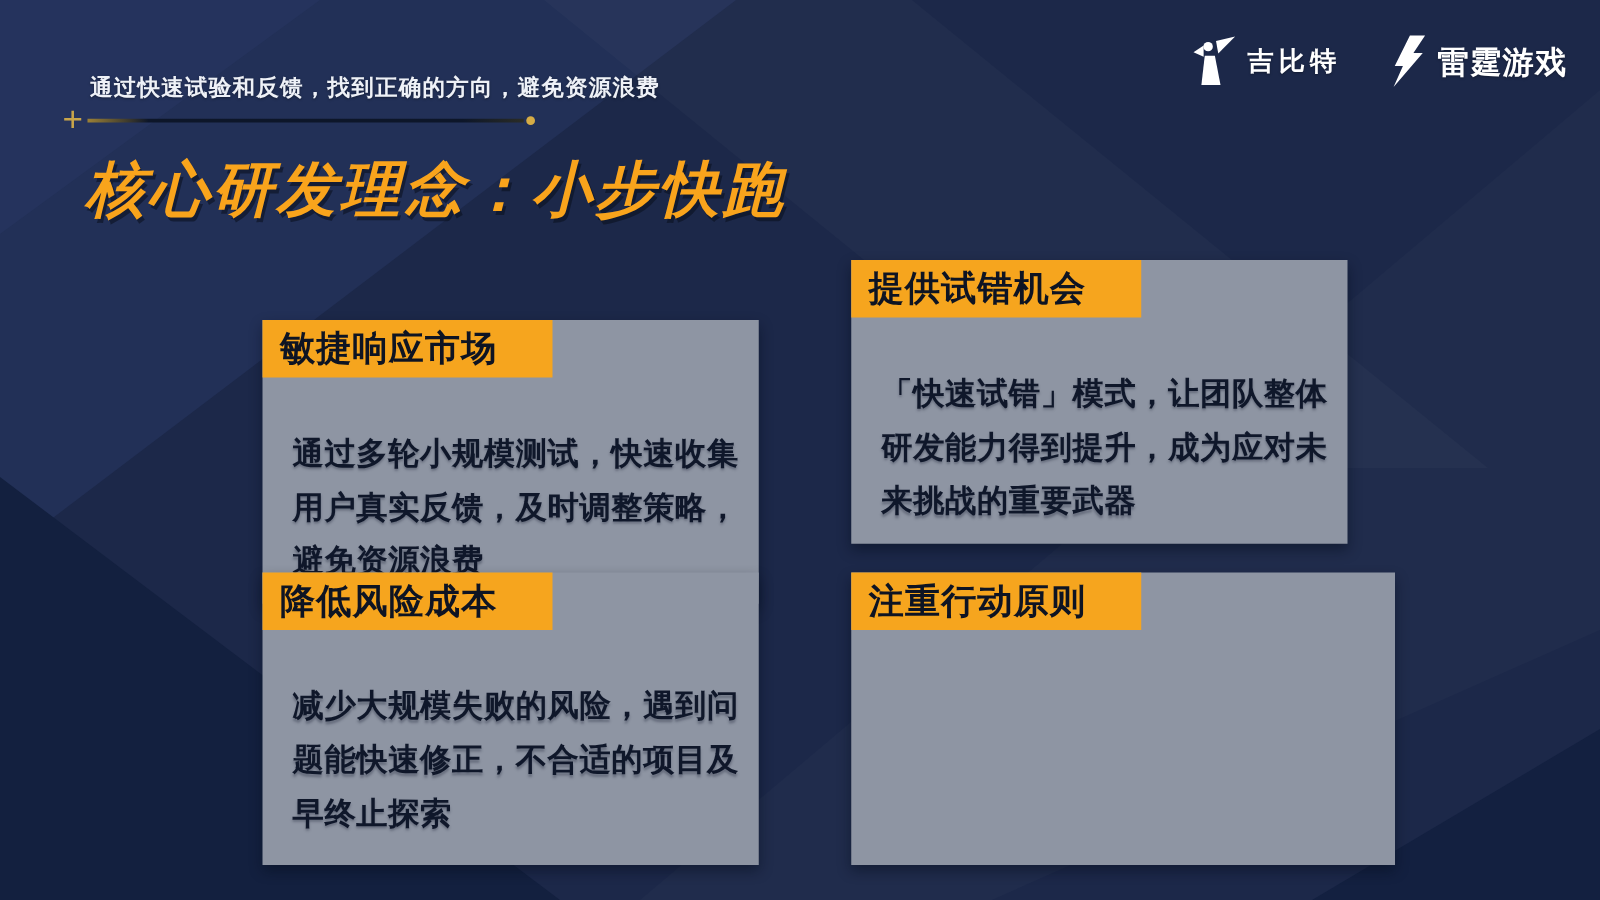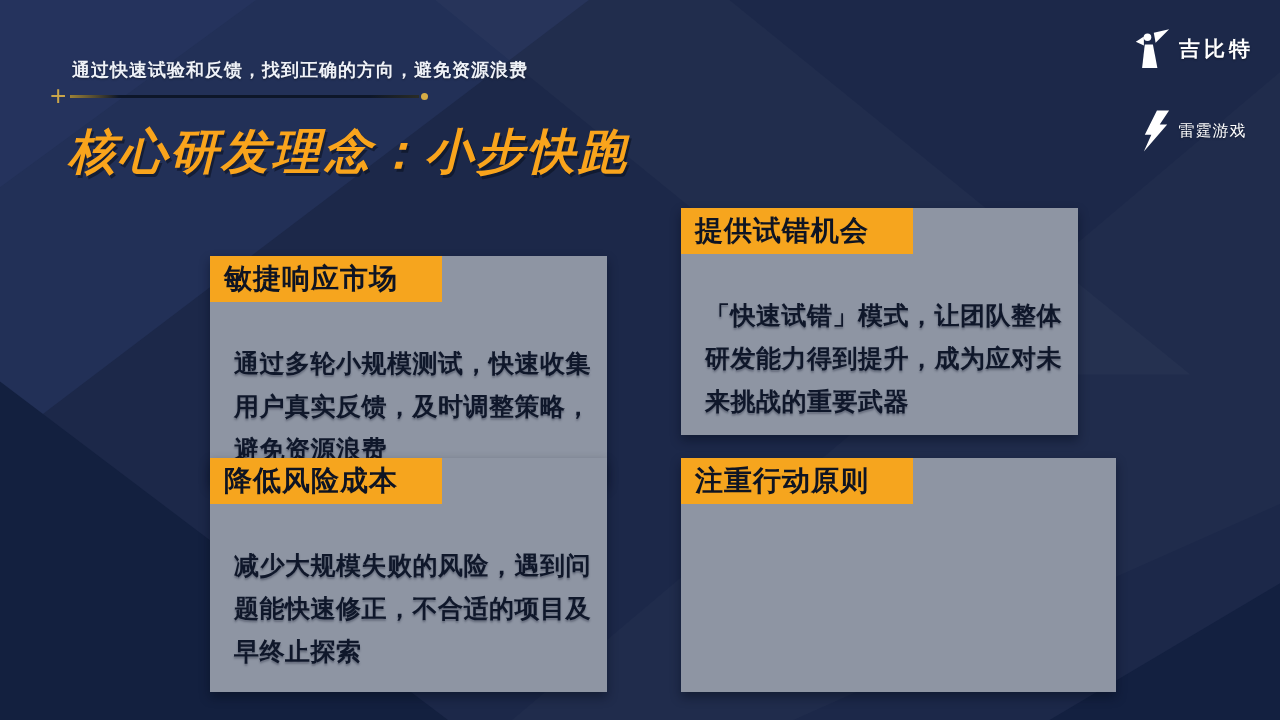--- a/index.html
+++ b/index.html
@@ -42,27 +42,27 @@
   .page-title{
     position:absolute; left:68px; top:120px;
     font-size:48px; font-weight:800; font-style:italic;
     color:#f9a41c; letter-spacing:3px;
     text-shadow:2px 3px 0 rgba(10,14,28,.55);
   }
 
   
   .logos{
     position:absolute; top:28px; right:26px;
-    display:flex; align-items:center; gap:40px;flex-direction:column;
+    display:flex; align-items:center; gap:40px;
   }
   .logo{ display:flex; align-items:center; gap:9px; }
   .logo svg{ display:block; }
   .logo-label{ color:#ffffff; text-shadow:0 1px 2px rgba(0,0,0,.35); }
   .gbits-label{ font-size:21px; font-weight:600; letter-spacing:4px; }
-  .leiting-label{ font-size:16px; font-weight:400; letter-spacing:1px; }
+  .leiting-label{ font-size:25px; font-weight:700; letter-spacing:1px; }
 
   
   .card{
     position:absolute; background:#8e95a3;
     box-shadow:0 5px 10px rgba(5,10,25,.45);
   }
   .card-1{ left:210px; top:208px; width:397px; height:227px;margin-top:48px; }
   .card-2{ left:681px; top:208px; width:397px; height:227px; }
   .card-3{ left:210px; top:458px; width:397px; height:234px; }
   .card-4{ left:681px; top:458px; width:435px; height:234px; }

